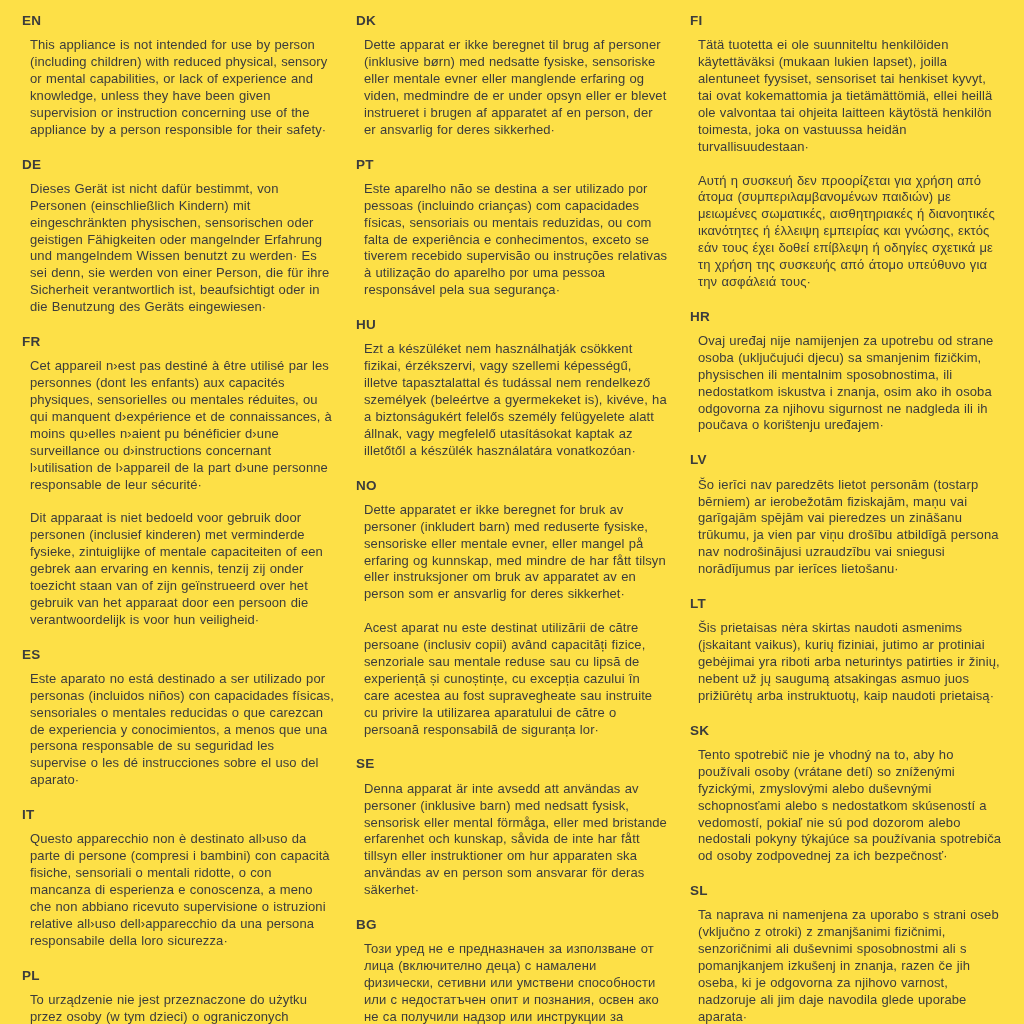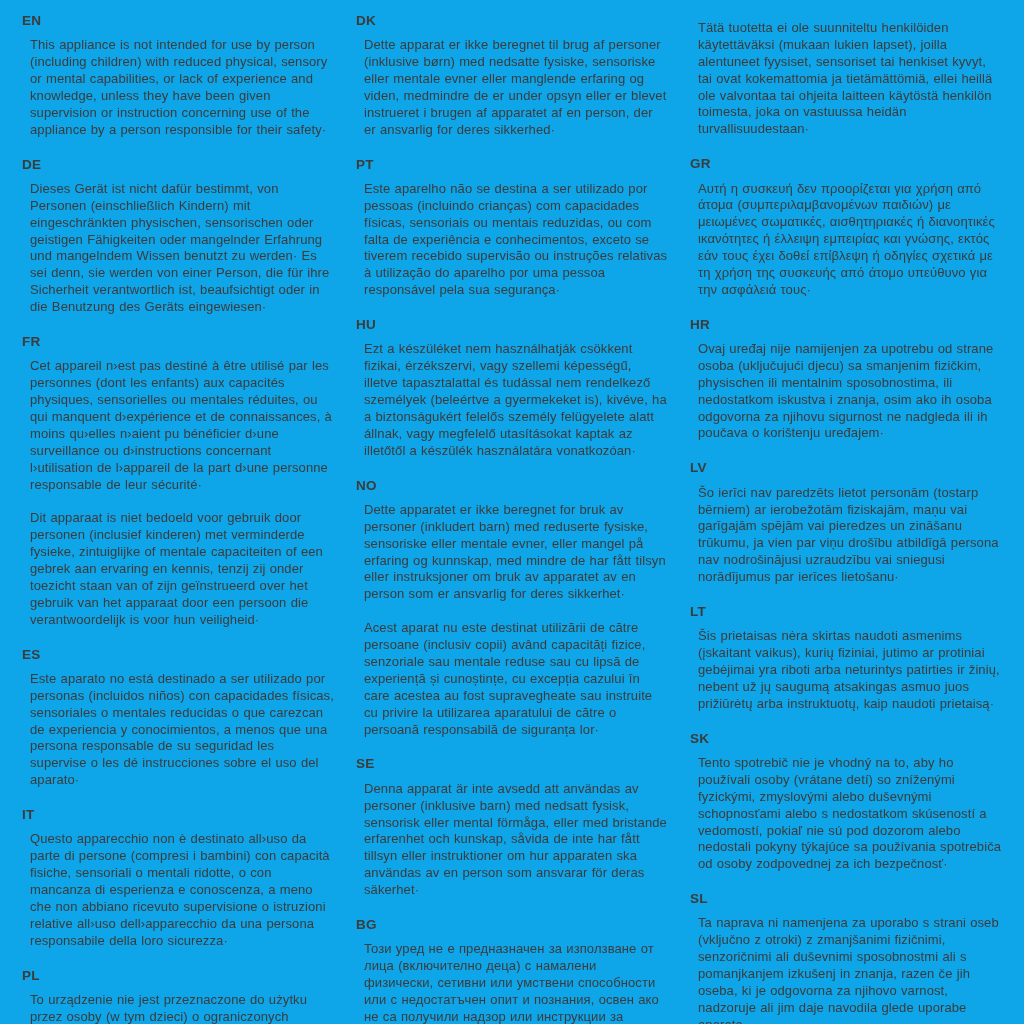--- a/index.html
+++ b/index.html
@@ -4,21 +4,21 @@
 <style>
   html, body {
     margin: 0;
     padding: 0;
     background: #ffffff;
   }
   .page {
     width: 1024px;
     height: 1024px;
     box-sizing: border-box;
-    background: #0ea5e9;
+    background: #fde047;
     color: #3c3c3c;
     font-family: "Liberation Sans", "DejaVu Sans", sans-serif;
     display: flex;
     gap: 14px;
     padding: 12px 14px 10px 22px;
     overflow: hidden;
   }
   .col {
     flex: 1 1 0;
     min-width: 0;
@@ -97,24 +97,24 @@
         <div class="lang">SE</div>
         <p class="body">Denna apparat är inte avsedd att användas av personer (inklusive barn) med nedsatt fysisk, sensorisk eller mental förmåga, eller med bristande erfarenhet och kunskap, såvida de inte har fått tillsyn eller instruktioner om hur apparaten ska användas av en person som ansvarar för deras säkerhet·</p>
       </div>
       <div class="section">
         <div class="lang">BG</div>
         <p class="body">Този уред не е предназначен за използване от лица (включително деца) с намалени физически, сетивни или умствени способности или с недостатъчен опит и познания, освен ако не са получили надзор или инструкции за използването на уреда от лице, отговорно за тяхната безопасност·</p>
       </div>
     </div>
   <div class="col">
       <div class="section">
+        <div class="lang">FI</div>
         <p class="body">Tätä tuotetta ei ole suunniteltu henkilöiden käytettäväksi (mukaan lukien lapset), joilla alentuneet fyysiset, sensoriset tai henkiset kyvyt, tai ovat kokemattomia ja tietämättömiä, ellei heillä ole valvontaa tai ohjeita laitteen käytöstä henkilön toimesta, joka on vastuussa heidän turvallisuudestaan·</p>
       </div>
       <div class="section">
-        <div class="lang">GR</div>
         <p class="body">Αυτή η συσκευή δεν προορίζεται για χρήση από άτομα (συμπεριλαμβανομένων παιδιών) με μειωμένες σωματικές, αισθητηριακές ή διανοητικές ικανότητες ή έλλειψη εμπειρίας και γνώσης, εκτός εάν τους έχει δοθεί επίβλεψη ή οδηγίες σχετικά με τη χρήση της συσκευής από άτομο υπεύθυνο για την ασφάλειά τους·</p>
       </div>
       <div class="section">
         <div class="lang">HR</div>
         <p class="body">Ovaj uređaj nije namijenjen za upotrebu od strane osoba (uključujući djecu) sa smanjenim fizičkim, physischen ili mentalnim sposobnostima, ili nedostatkom iskustva i znanja, osim ako ih osoba odgovorna za njihovu sigurnost ne nadgleda ili ih poučava o korištenju uređajem·</p>
       </div>
       <div class="section">
         <div class="lang">LV</div>
         <p class="body">Šo ierīci nav paredzēts lietot personām (tostarp bērniem) ar ierobežotām fiziskajām, maņu vai garīgajām spējām vai pieredzes un zināšanu trūkumu, ja vien par viņu drošību atbildīgā persona nav nodrošinājusi uzraudzību vai sniegusi norādījumus par ierīces lietošanu·</p>
       </div>

